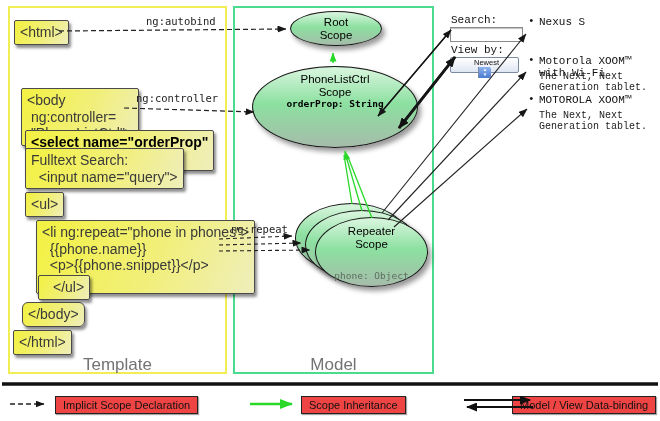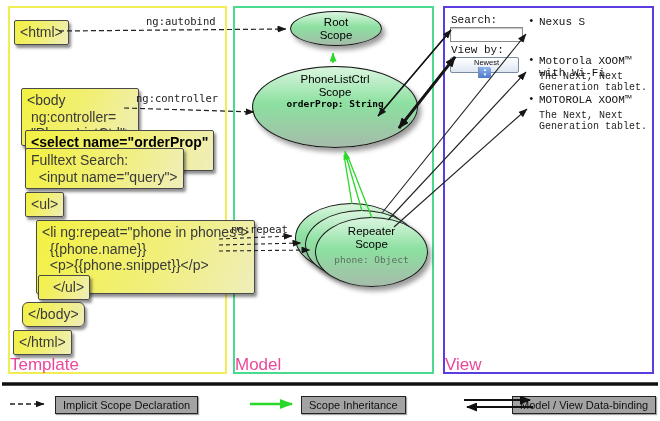--- a/index.html
+++ b/index.html
@@ -1,19 +1,19 @@
 <!DOCTYPE html>
 <html><head>
 <meta charset="utf-8">
 <style>
   html,body{margin:0;padding:0;background:#fff;}
   #canvas{position:relative;width:660px;height:421px;background:#fff;overflow:hidden;
           font-family:"Liberation Sans",sans-serif;}
   .col{position:absolute;top:6px;height:364px;background:#fff;border:2px solid;}
-  .col-label{position:absolute;top:347px;width:100%;text-align:left;font-size:17px;color:#ec4899;}
+  .col-label{position:absolute;top:347px;width:100%;text-align:center;font-size:17px;color:#737373;}
   
   .codebox{position:absolute;margin:0;padding:3px 5px;font-family:Liberation Sans, sans-serif;
            font-size:14px;line-height:1.18;color:#3a3a3a;
            background:linear-gradient(115deg,#f3f141 0%,#f1ef7a 55%,#efeebb 100%);
            border:1px solid #4a4a4a;border-radius:2px;box-shadow:2px 3px 3px rgba(0,0,0,0.45);
            white-space:pre;z-index:2;}
   .codebox.bold{font-weight:bold;color:#000;}
   
   .ellipse{position:absolute;border-radius:50%;border:1.5px solid #161616;
            background:linear-gradient(#d4f4da 4%,#8ce0a0 46%,#a6bcaa 100%);
@@ -34,37 +34,34 @@
            background:linear-gradient(#ffffff,#dfe6f2);font-size:7.5px;color:#111;z-index:2;
            display:flex;align-items:center;flex-direction:column;}
   .vselect .vsel-text{flex:1;padding-left:4px;font-family:"Liberation Sans",sans-serif;}
   .vselect .stepper{width:12px;height:100%;border-left:1px solid #7a8aa0;border-radius:0 2px 2px 0;
            background:linear-gradient(#8fb4ee,#4a7ad0);color:#fff;font-size:4.5px;line-height:1.2;
            display:flex;flex-direction:column;align-items:center;justify-content:center;}
   .vitem-title{position:absolute;font-size:11px;color:#111;z-index:2;}
   .vitem-title .bullet{position:absolute;left:-11px;top:-1px;font-size:11px;}
   .vitem-desc{position:absolute;font-size:10px;color:#1c1c1c;z-index:2;}
   
-  .legendbox{position:absolute;top:396px;padding:2px 7px;font-size:11px;color:#111;background:#a3a3a3;
+  .legendbox{position:absolute;top:396px;padding:2px 7px;font-size:11px;color:#111;background:#ef4444;
              border:1px solid #222;box-shadow:1px 1px 1px rgba(0,0,0,0.35);z-index:2;white-space:nowrap;}
   #arrows{position:absolute;left:0;top:0;z-index:5;pointer-events:none;}
 </style>
 </head>
 <body>
 
 <div id="canvas">
 
   <div class="col" style="left:8px;width:215px;border-color:#f0ee52;">
     <div class="col-label">Template</div>
   </div>
   <div class="col" style="left:233px;width:197px;border-color:#4adb8e;">
     <div class="col-label">Model</div>
-  </div>
-  <div class="col" style="left:443px;width:207px;border-color:#5a3cdf;">
-    <div class="col-label">View</div>
   </div>
 
   <pre class="codebox" style="left:14px;top:20px;">&lt;html&gt;</pre>
   <pre class="codebox" style="left:21px;top:88px;">&lt;body
  ng:controller=
  "PhoneListCtrl"&gt;</pre>
   <pre class="codebox bold" style="left:25px;top:130px;">&lt;select name="orderProp"
   ...&gt;</pre>
   <pre class="codebox" style="left:25px;top:148px;">Fulltext Search:
   &lt;input name="query"&gt;</pre>
@@ -90,21 +87,21 @@
     <div class="etitle">PhoneListCtrl
 Scope</div>
     <div class="epropbold">orderProp: String</div>
   </div>
 
   <div class="ellipse" style="left:295px;top:203px;width:113px;height:70px;z-index:1;"></div>
   <div class="ellipse" style="left:305px;top:210px;width:113px;height:70px;z-index:2;"></div>
   <div class="ellipse" style="left:315px;top:217px;width:113px;height:70px;padding-top:7px;z-index:3;">
     <div class="etitle">Repeater
 Scope</div>
-    <div class="eprops" style="margin-top:4px;">phone: Object</div>
+    <div class="eprops" style="margin-top:20px;">phone: Object</div>
   </div>
 
   <div class="vlabel serif" style="left:451px;top:14px;">Search:</div>
   <div class="vinput" style="left:450px;top:27px;"></div>
   <div class="vlabel serif" style="left:451px;top:44px;">View by:</div>
   <div class="vselect" style="left:450px;top:57px;">
     <span class="vsel-text">Newest</span>
     <span class="stepper">
         <span>▲</span>
         <span>▼</span>

